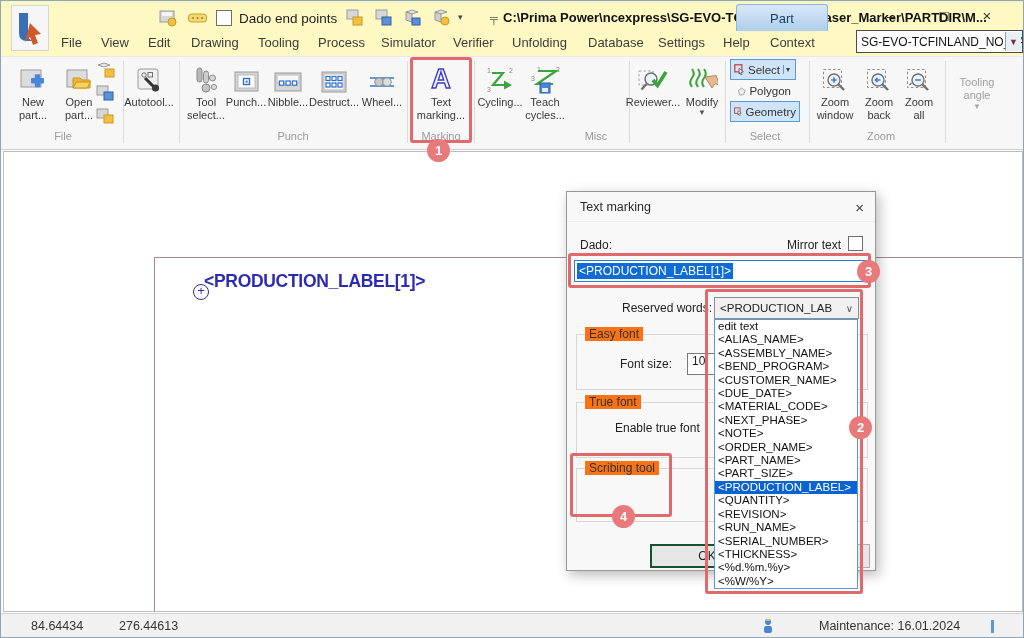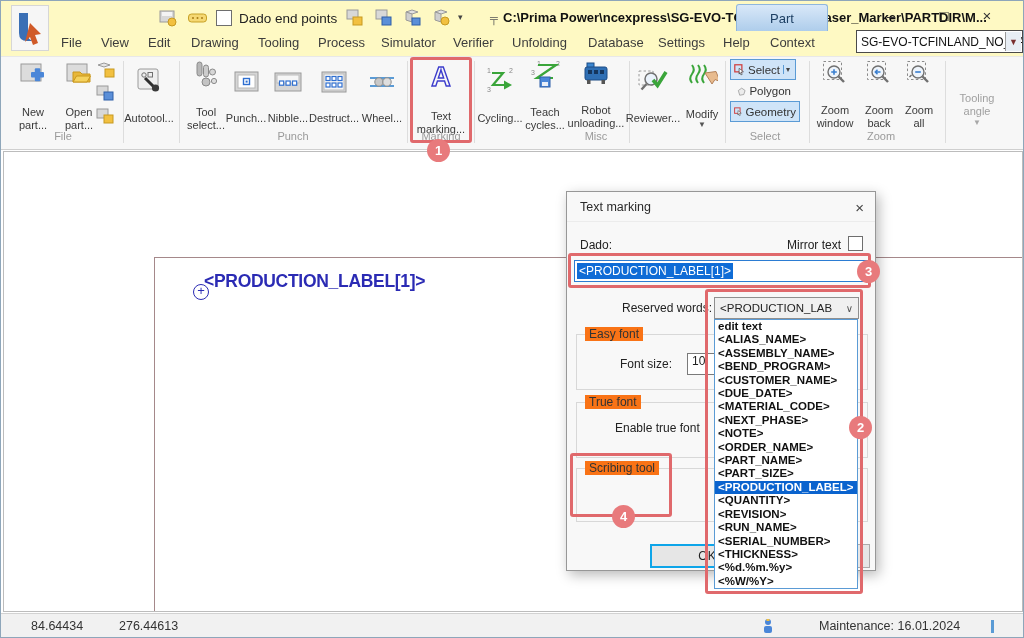--- a/index.html
+++ b/index.html
@@ -25,21 +25,21 @@
                 padding-left:4px; white-space:nowrap; overflow:hidden; }
   #proj-combo .arrow { position:absolute; right:1px; top:1px; bottom:1px; width:16px; background:#e8eef5;
                 border-left:1px solid #9a9a9a; color:#7a2f2f; font-size:9px;
                 display:flex; align-items:center; justify-content:center; }
 
   
   #ribbon { position:absolute; left:0; top:55px; width:1024px; height:94px; background:#f7f7f7;
             border-bottom:1px solid #cfcfcf; border-top:1px solid #e8e8e8; }
   .rb { position:absolute; top:2px; height:70px; display:flex; flex-direction:column; align-items:center; }
   .rb .ic { height:36px; display:flex; align-items:flex-end; justify-content:center; }
-  .rb .lb { font-size:11px; color:#3a3a3a; text-align:center; line-height:13px; margin-top:17px; }
+  .rb .lb { font-size:11px; color:#3a3a3a; text-align:center; line-height:13px; margin-top:1px; }
   .rb .lb.gray { color:#a0a0a0; }
   .grp-label { position:absolute; top:73px; font-size:11px; color:#9a9a9a; text-align:center; }
   .sep { position:absolute; top:4px; width:1px; height:82px; background:#ddd; }
   .sel-btn { position:absolute; display:flex; align-items:center; gap:3px; font-size:11.5px; color:#333;
              padding:1px 3px; }
   .hl { background:#cfe4f8; border:1px solid #5b9bd5; }
 
   
   #canvas { position:absolute; left:2px; top:150px; width:1020px; height:461px; background:#fff;
             border:1px solid #bcbcbc; }
@@ -66,25 +66,25 @@
   .gbox { position:absolute; border:1px solid #d8d8d8; }
   .gtitle { position:absolute; top:-8px; left:8px; background:#f97316; padding:0 4px; font-size:12px; color:#333; }
   #fontsize-input { position:absolute; left:120px; top:161px; width:106px; height:22px; background:#fff;
                     border:1px solid #7a7a7a; font-size:12px; padding-left:4px; }
   #truefont-chk { position:absolute; left:150px; top:228px; width:15px; height:15px; }
   #scribe-box { position:absolute; left:20px; top:296px; width:132px; height:22px; background:#f4f4f4;
                 border:1px solid #c6c6c6; color:#9a9a9a; font-size:12px; display:flex; align-items:center;
                 padding-left:6px; }
   .dbtn { position:absolute; top:352px; height:24px; background:#e6e6e6; font-size:12px; color:#222;
           display:flex; align-items:center; justify-content:center; z-index:2; }
-  #btn-ok { left:83px; width:114px; border:2px solid #0ea5e9; }
+  #btn-ok { left:83px; width:114px; border:2px solid #14532d; }
   #btn-cancel { left:207px; width:96px; border:1px solid #ababab; }
   #dd-list { position:absolute; left:147px; top:127px; width:144px; height:270px; background:#fff;
              border:1px solid #5b9bd5; z-index:6; overflow:hidden; }
-  .li { font-size:11.5px; line-height:13.4px; padding-left:3px; white-space:nowrap; color:#111;font-weight:bold; }
+  .li { font-size:11.5px; line-height:13.4px; padding-left:3px; white-space:nowrap; color:#111; }
   .li.sel { background:#0a63ce; color:#fff; }
 
   
   .ann { position:absolute; border:3px solid #e0696c; border-radius:3px; z-index:40; }
   .badge { position:absolute; width:23px; height:23px; border-radius:50%; background:#e87a7c; color:#fff;
            font-size:13px; font-weight:bold; display:flex; align-items:center; justify-content:center; z-index:41; }
 
   
   #statusbar { position:absolute; left:0; top:612px; width:1024px; height:26px; background:#f1f1f1;
                border-top:1px solid #d2d2d2; font-size:12.5px; color:#333; }
@@ -309,34 +309,20 @@
         <svg width="32" height="30" viewBox="0 0 32 30">
             <text x="8" y="7" font-size="7" fill="#888">1</text>
             <text x="27" y="7" font-size="7" fill="#888">2</text>
             <text x="2" y="16" font-size="7" fill="#888">3</text>
             <polyline points="9,6 27,6 8,19 24,19" stroke="#3aa53a" stroke-width="2.2" fill="none"></polyline>
             <rect x="11" y="18" width="10" height="10" fill="#4a86d8" stroke="#2f5fa8"></rect>
             <rect x="13" y="23" width="6" height="4" fill="#e8eef8"></rect>
           </svg>
       </div>
       <div class="lb">Teach cycles...</div>
-    </div>
-    <div class="rb" style="left:566px; width:58px;">
-      <div class="ic">
-        <svg width="34" height="28" viewBox="0 0 34 28">
-            <rect x="8" y="4" width="7" height="5" fill="#3b86d0" stroke="#1d4c86"></rect>
-            <rect x="6" y="8" width="22" height="13" rx="2" fill="#2f6fb4" stroke="#1d4c86"></rect>
-            <rect x="9" y="11" width="4" height="4" fill="#15365e"></rect>
-            <rect x="15" y="11" width="4" height="4" fill="#15365e"></rect>
-            <rect x="21" y="11" width="4" height="4" fill="#15365e"></rect>
-            <rect x="8" y="21" width="3.5" height="4" fill="#555"></rect>
-            <rect x="22.5" y="21" width="3.5" height="4" fill="#555"></rect>
-          </svg>
-      </div>
-      <div class="lb">Robot unloading...</div>
     </div>
     <div class="grp-label" style="left:566px; width:58px;">Misc</div>
     <div class="sep" style="left:628px;"></div>
 
     <div class="rb" style="left:626px; width:52px;">
       <div class="ic">
         <svg width="34" height="30" viewBox="0 0 34 30">
             <rect x="3" y="6" width="14" height="14" fill="none" stroke="#9a9a9a" stroke-dasharray="2.4,2.2"></rect>
             <circle cx="15" cy="14" r="6" fill="#eaf2fb" stroke="#707070" stroke-width="1.5"></circle>
             <line x1="10.5" y1="19" x2="5.5" y2="24.5" stroke="#707070" stroke-width="2.4"></line>

